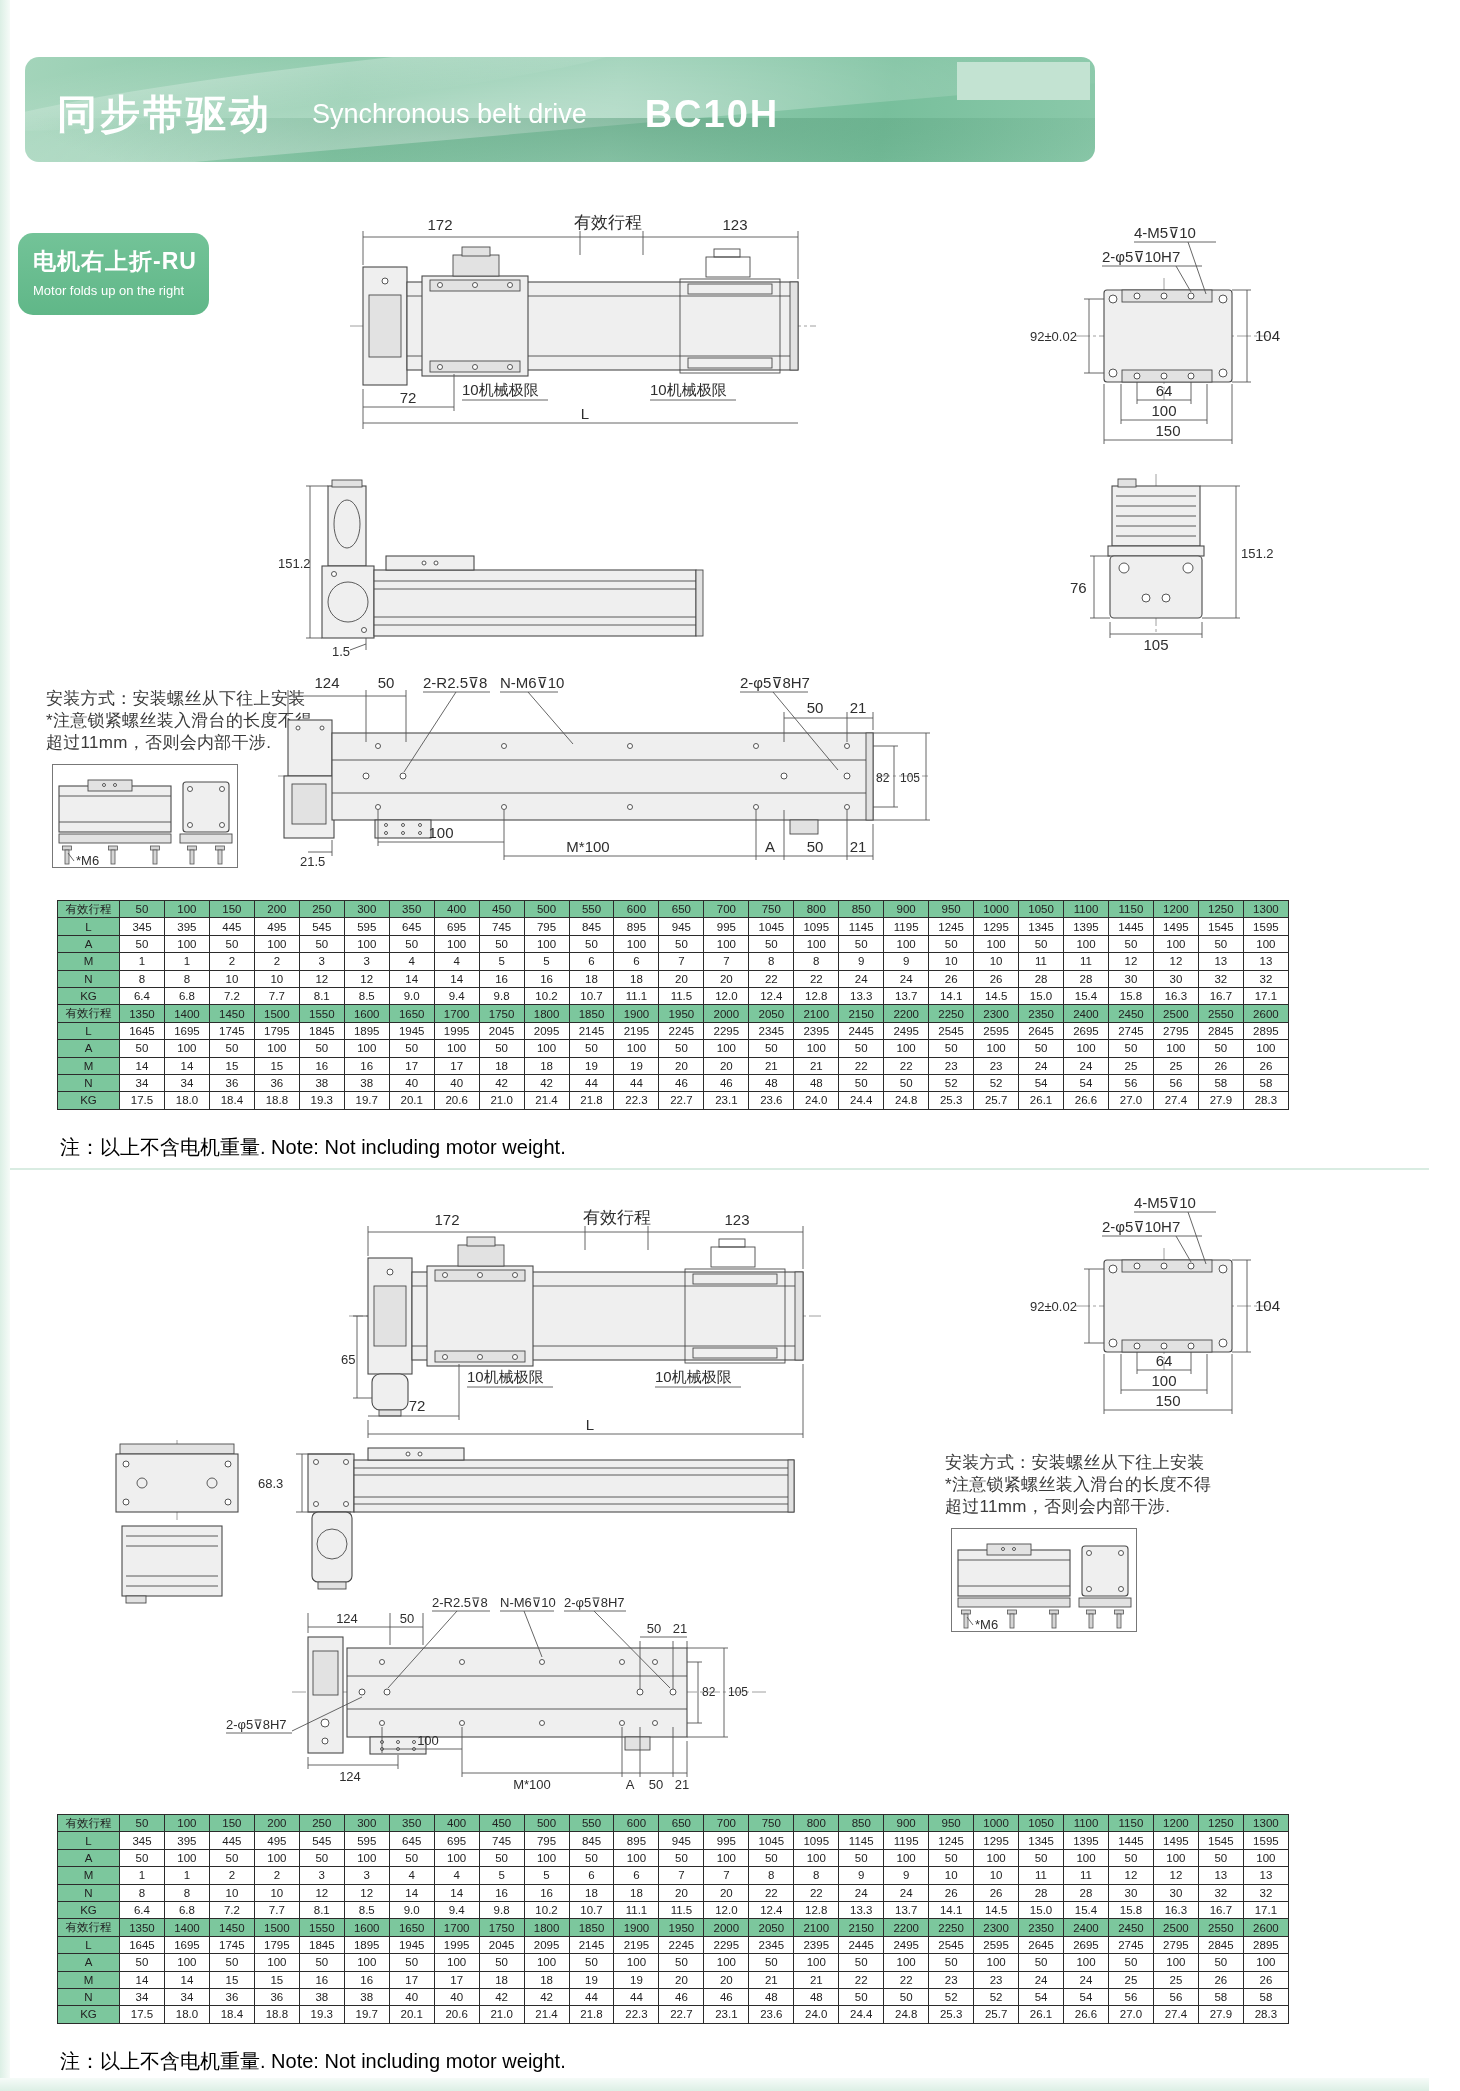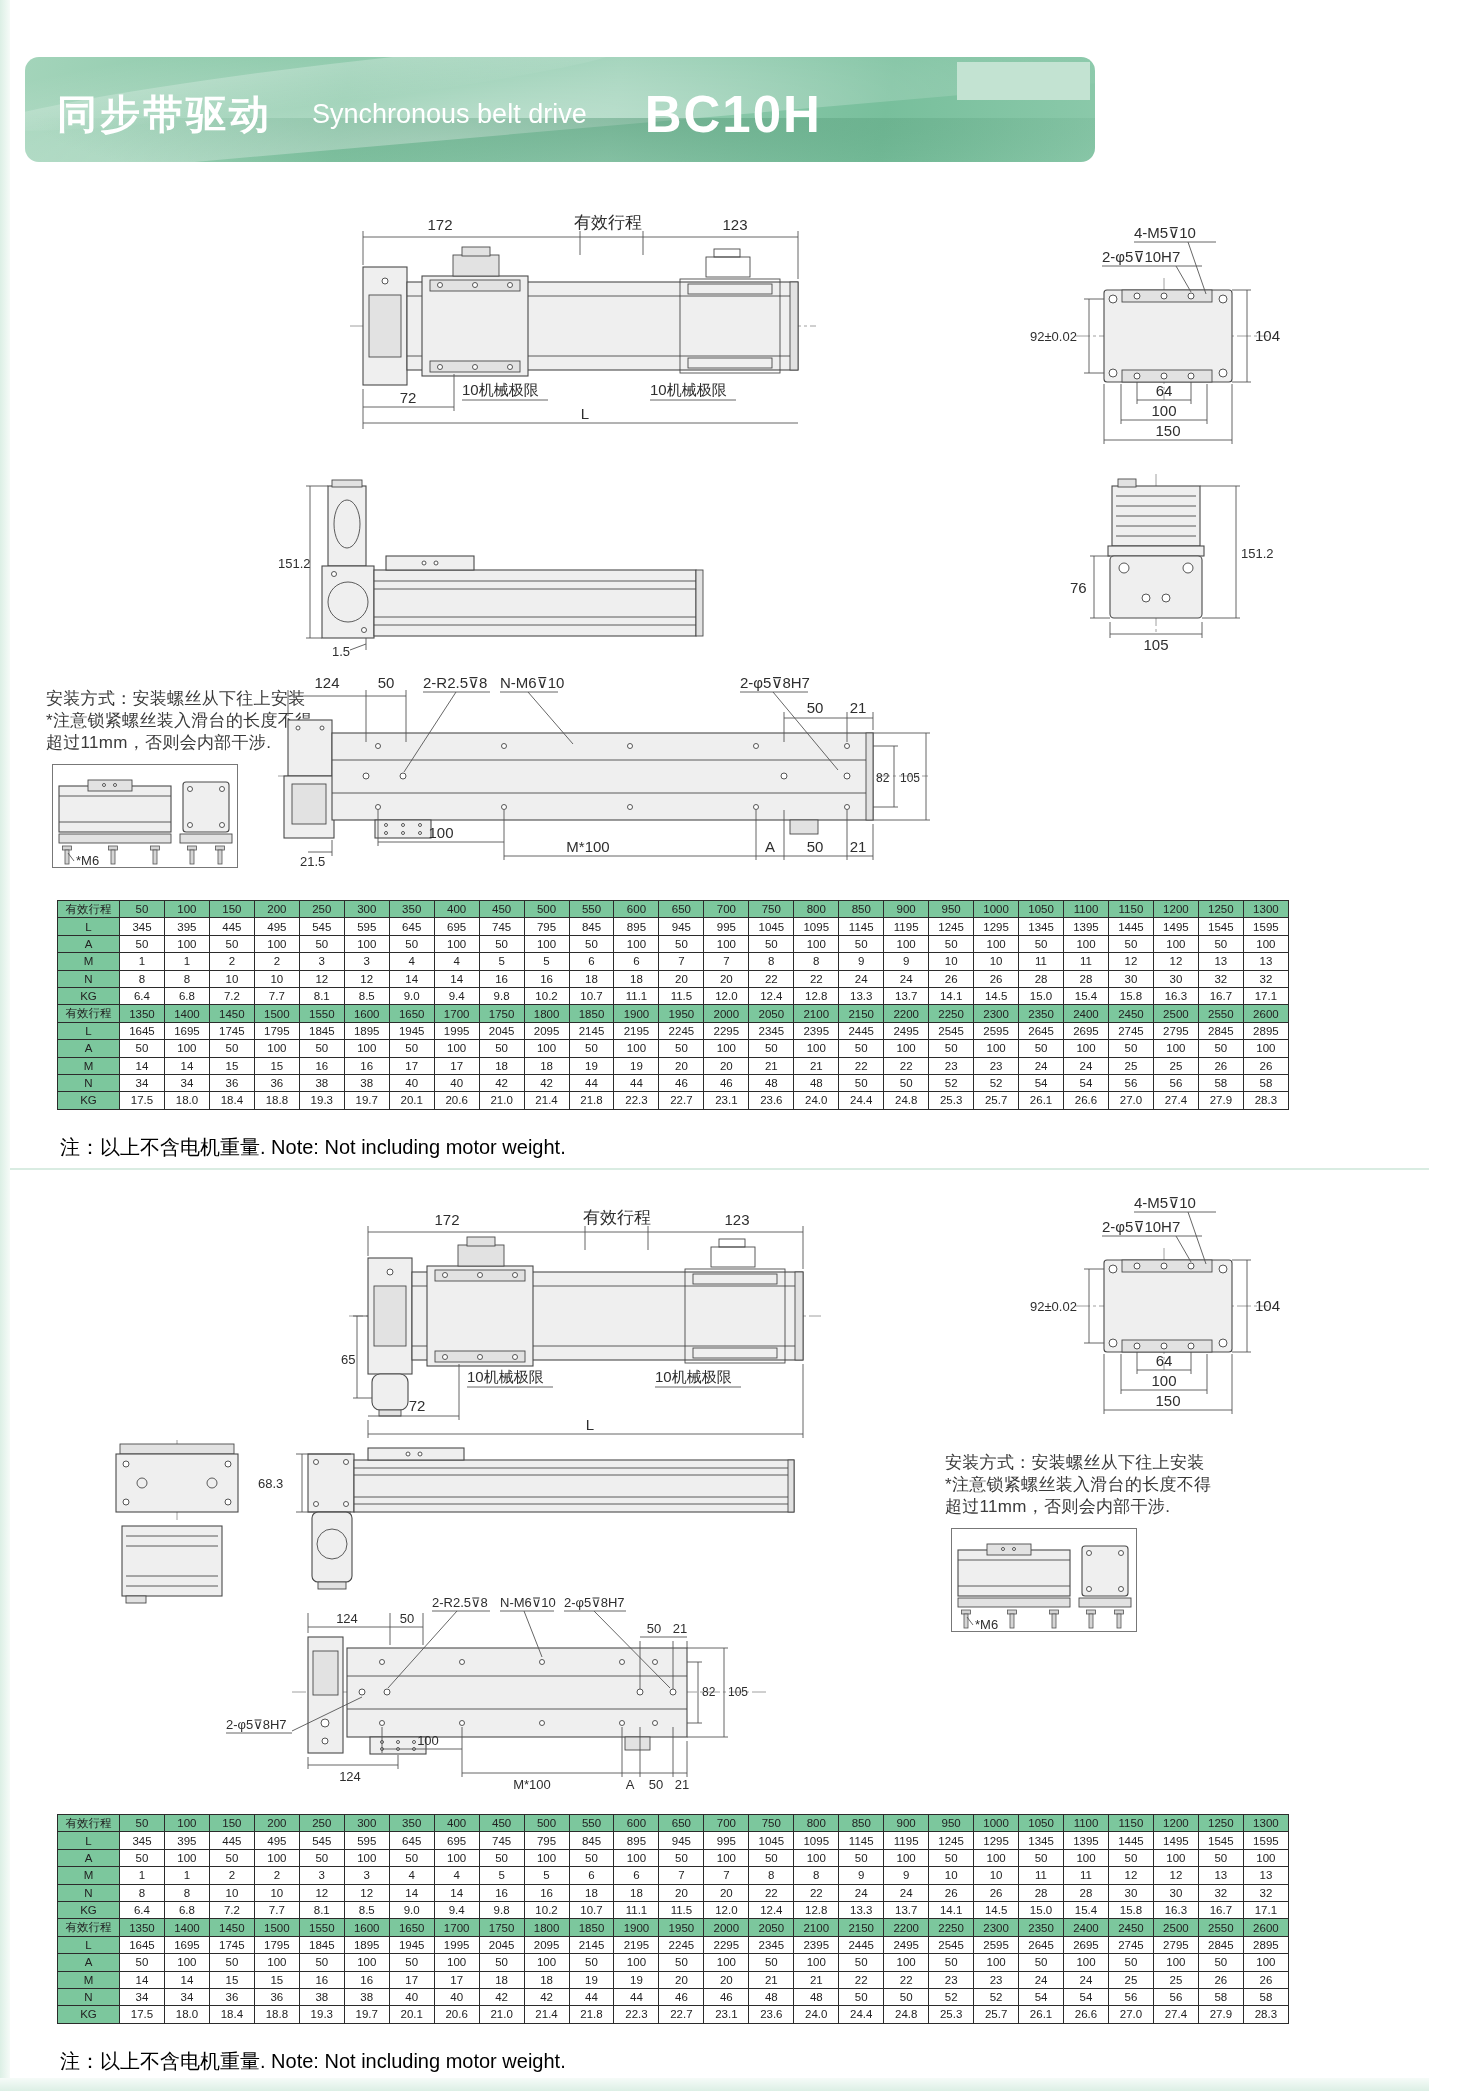--- a/index.html
+++ b/index.html
@@ -12,21 +12,21 @@
     background:linear-gradient(100deg,#a3d4ba 0%,#84c5a4 30%,#93ccb0 55%,#78bf9c 80%,#8bc9aa 100%);}
   .wave1{position:absolute;left:-6%;top:-65%;width:120%;height:130%;
     background:radial-gradient(ellipse at 38% 100%,rgba(255,255,255,.45),rgba(255,255,255,0) 62%);transform:rotate(-5deg);}
   .wave2{position:absolute;left:0;bottom:-42px;width:100%;height:86px;
     background:radial-gradient(ellipse at 58% 0%,rgba(78,148,113,.45),rgba(78,148,113,0) 70%);}
   .wave3{position:absolute;left:-40px;top:10px;width:60%;height:40px;
     background:linear-gradient(180deg,rgba(255,255,255,.25),rgba(255,255,255,0));transform:rotate(-7deg);border-radius:50%;}
   .banner-inner{position:relative;z-index:2;height:100%;display:flex;align-items:center;padding-left:32px;padding-top:10px;}
   .t-zh{font-size:40px;font-weight:bold;color:#fff;letter-spacing:3px;}
   .t-en{font-size:27px;color:#fff;margin-left:40px;}
-  .t-model{font-size:51px;font-weight:bold;color:#fff;margin-left:58px;letter-spacing:2px;}
+  .t-model{font-size:38px;font-weight:bold;color:#fff;margin-left:58px;letter-spacing:2px;}
   .banner-chip{position:absolute;z-index:3;left:932px;top:5px;width:133px;height:38px;background:#c3e3d2;}
   
   .badge{position:absolute;left:18px;width:191px;height:82px;border-radius:15px;color:#fff;
     background:linear-gradient(180deg,#73c398,#60b788);padding:13px 8px 0 15px;}
   .badge-zh{font-size:23px;font-weight:bold;letter-spacing:1px;white-space:nowrap;}
   .badge-en{font-size:13px;margin-top:6px;white-space:nowrap;}
   
   .mount-note{position:absolute;color:#3a3a3a;}
   .mn-line{font-size:17px;line-height:22px;letter-spacing:.3px;white-space:nowrap;}
   .mn-svg{display:block;margin-top:10px;margin-left:6px;}
@@ -66,20 +66,24 @@
     <div class="wave2"></div>
     <div class="wave3"></div>
     <div class="banner-inner">
       <span class="t-zh">同步带驱动</span>
       <span class="t-en">Synchronous belt drive</span>
       <span class="t-model">BC10H</span>
     </div>
     <div class="banner-chip"></div>
   </div>
 
+  <div class="badge" style="top:233px;">
+    <div class="badge-zh">电机右上折-RU</div>
+    <div class="badge-en">Motor folds up on the right</div>
+  </div>
 
   <svg class="abs" style="left:350px;top:183px;" width="470" height="268" viewBox="0 0 470 268">
     <g>
       <line class="cl" x1="0" y1="143" x2="466" y2="143"></line>
       <rect class="ol" x="13" y="84" width="44" height="118"></rect>
       <rect class="ol2" x="19" y="112" width="32" height="62"></rect>
       <circle class="hole" cx="35" cy="98" r="3"></circle>
       <rect class="ol" x="57" y="99" width="391" height="88"></rect>
       <line class="ln" x1="57" y1="113" x2="448" y2="113"></line>
       <line class="ln" x1="57" y1="173" x2="448" y2="173"></line>

